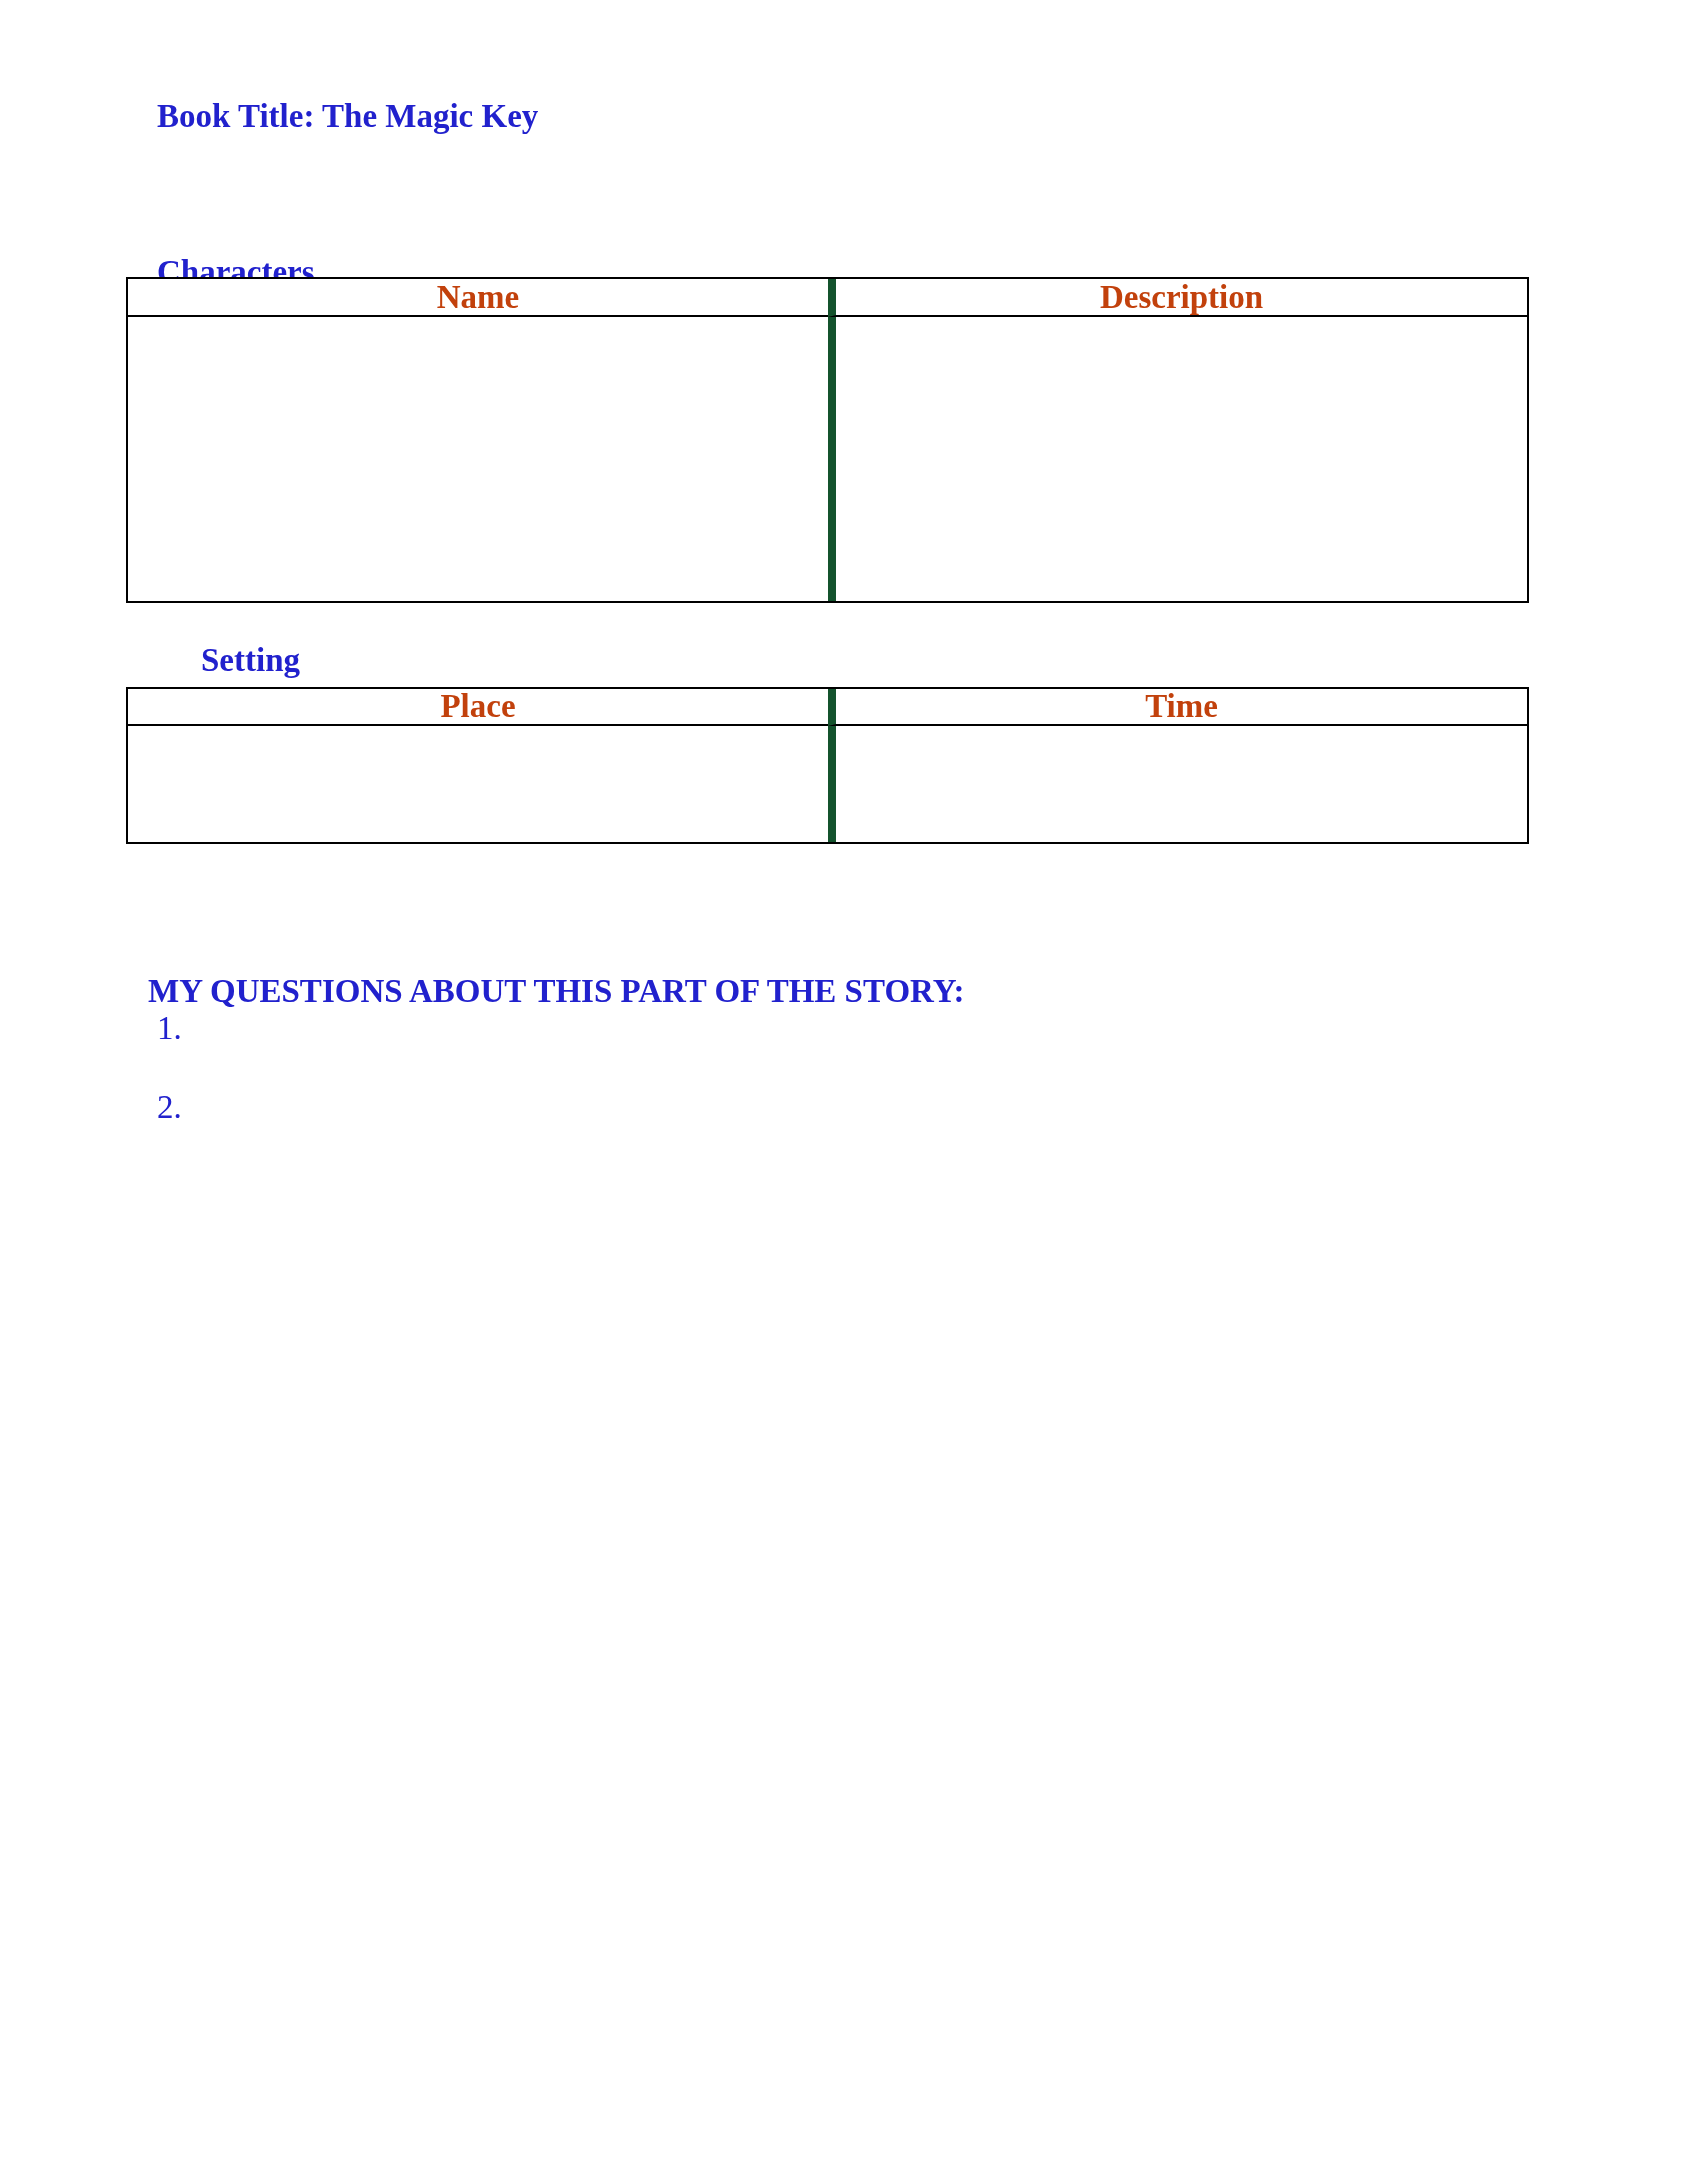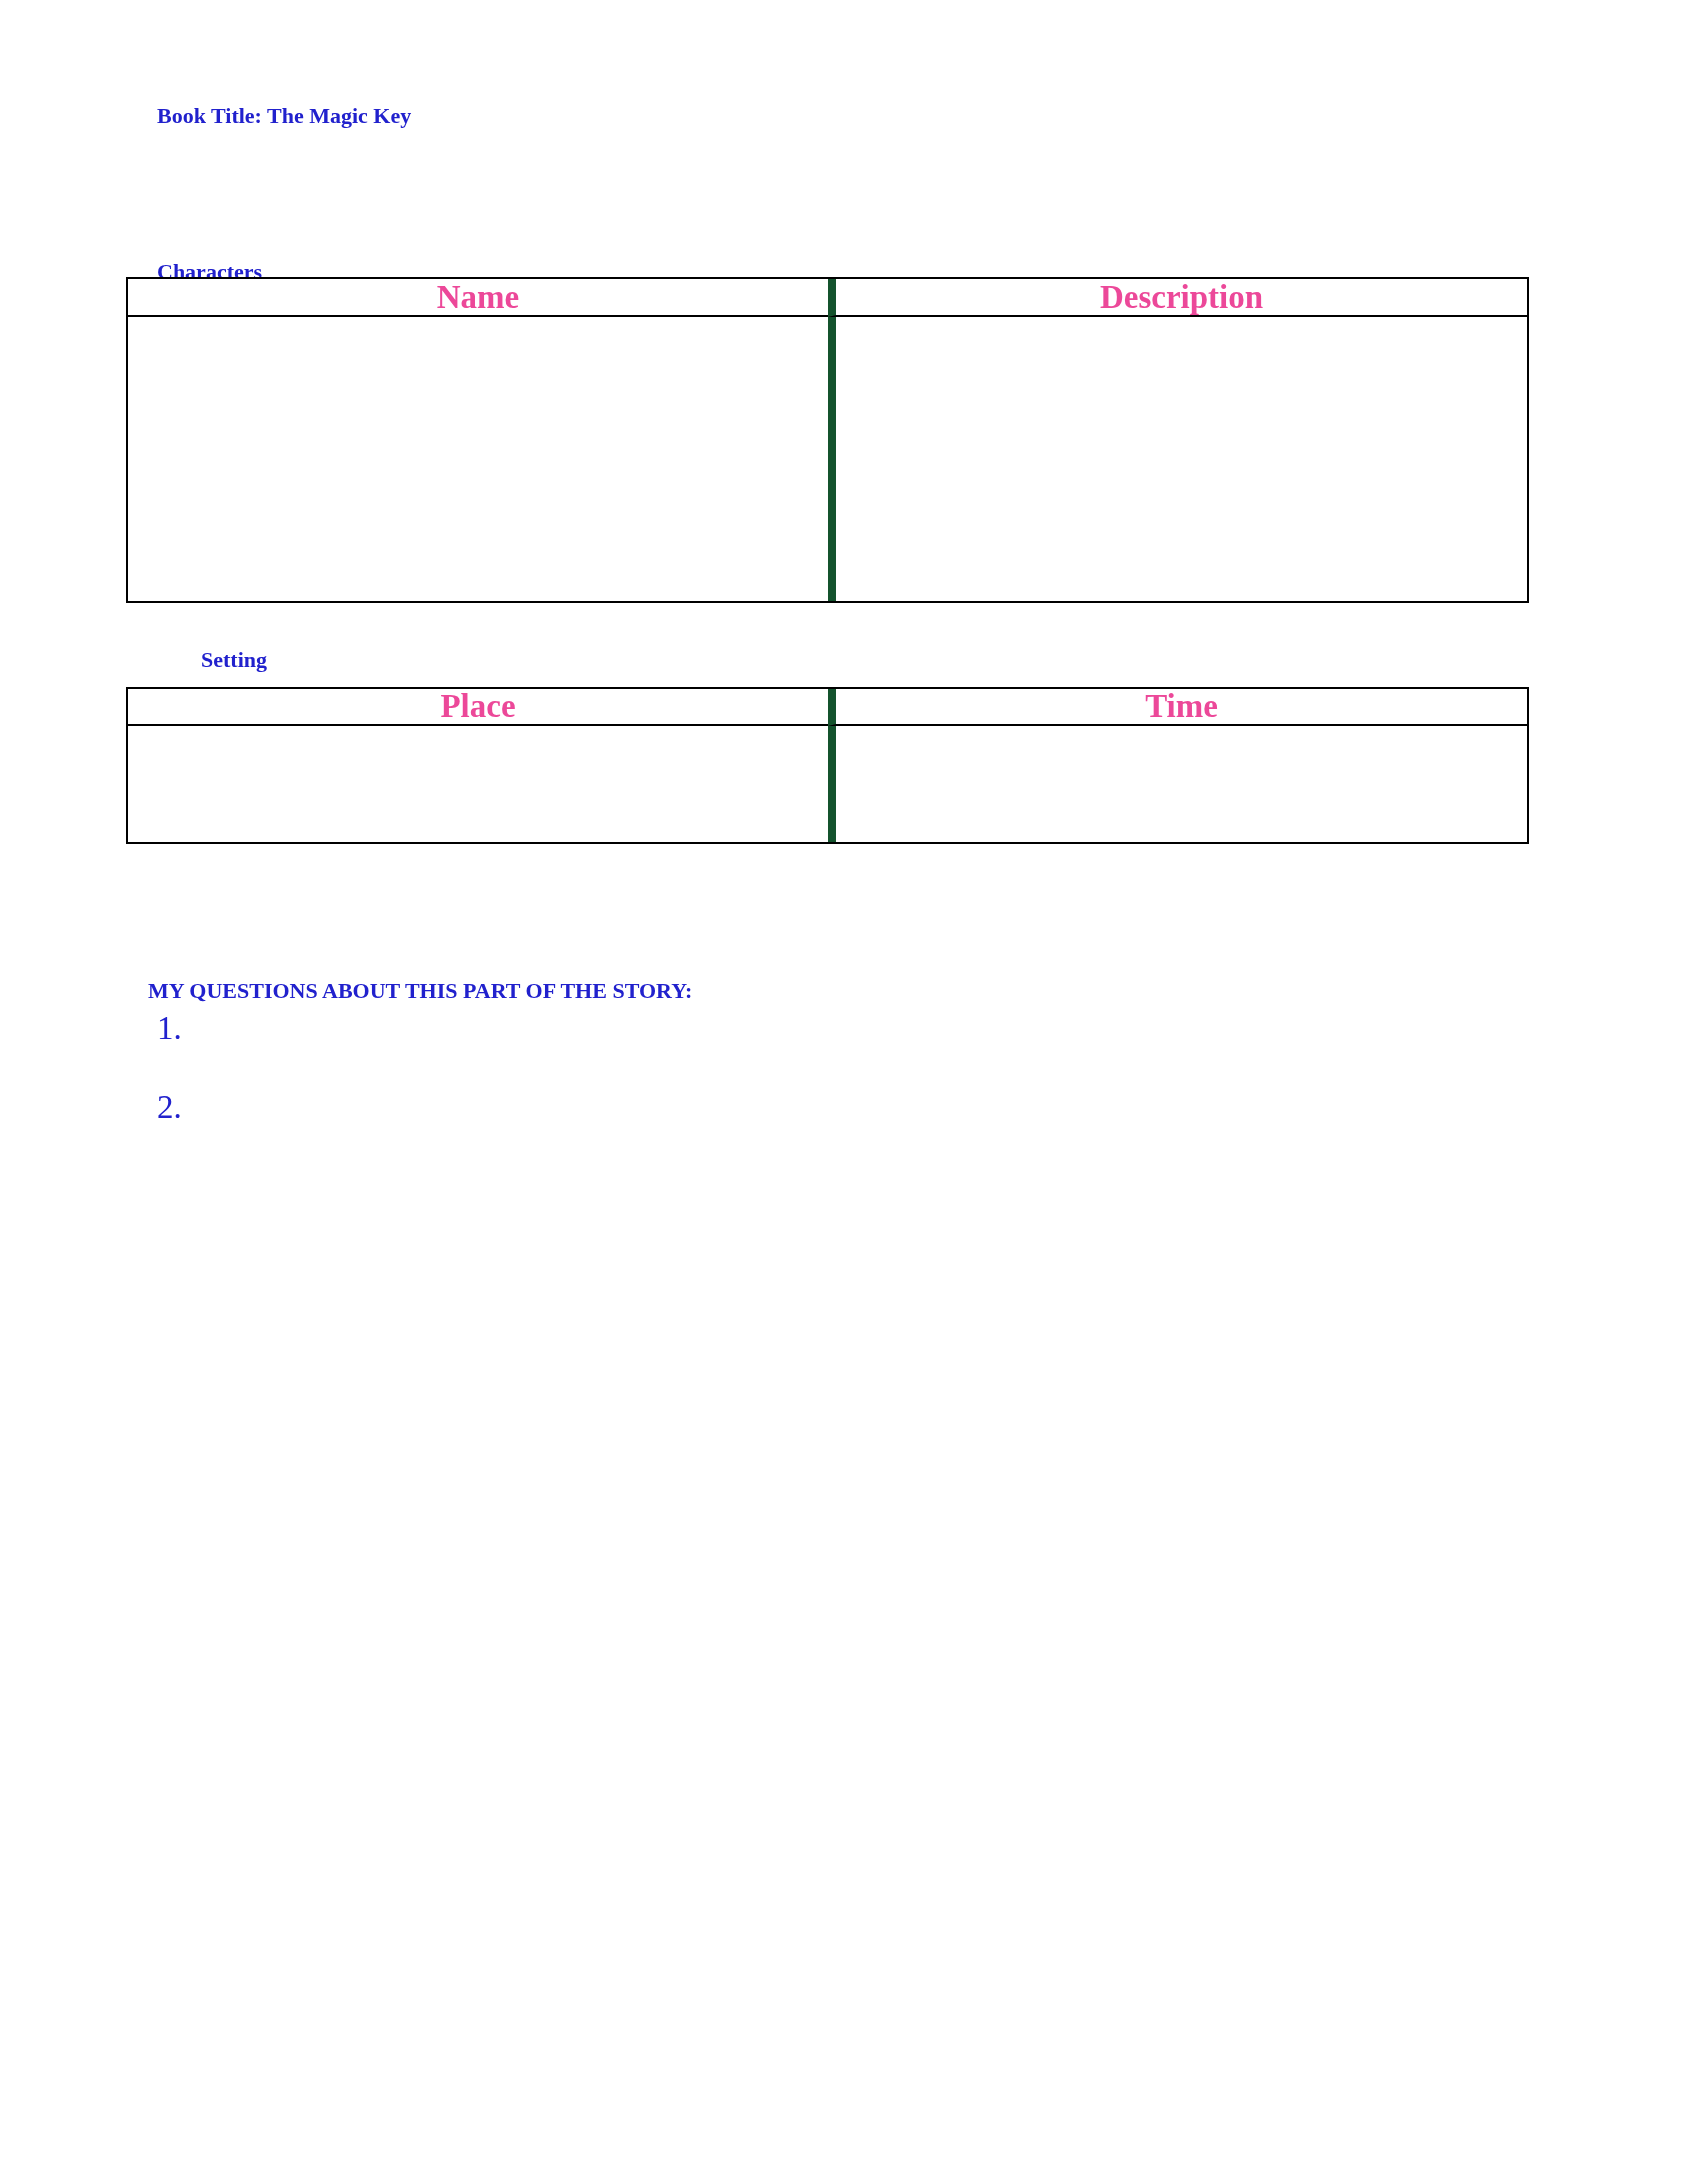--- a/index.html
+++ b/index.html
@@ -5,21 +5,21 @@
   html,body{margin:0;padding:0;background:#888;}
   .page{
     position:relative;
     width:1687px;height:2183px;
     background:#ffffff;
     font-family:"Liberation Serif","DejaVu Serif",serif;
     overflow:hidden;
   }
   .heading{
     position:absolute;
-    font-size:22px;
+    font-size:33px;
     font-weight:bold;
     line-height:40px;
     white-space:nowrap;
     color:#2121CD;
   }
   .centered{
     left:0;right:0;
     text-align:center;
   }
   .doc-table{
@@ -35,21 +35,21 @@
     box-sizing:border-box;
     display:flex;
     align-items:center;
     justify-content:center;
   }
   .doc-table .cell.col2{border-left:8px solid #14532d;}
   .doc-table .cell.header{
     border-bottom:2px solid #000000;
     font-size:33px;
     font-weight:bold;
-    color:#ec4899;
+    color:#c2410c;
   }
   .q-item{
     position:absolute;
     left:157px;
     right:157px;
     font-size:33px;
     line-height:40px;
     color:#2121CD;
   }
   #characters-table{top:277px;}

